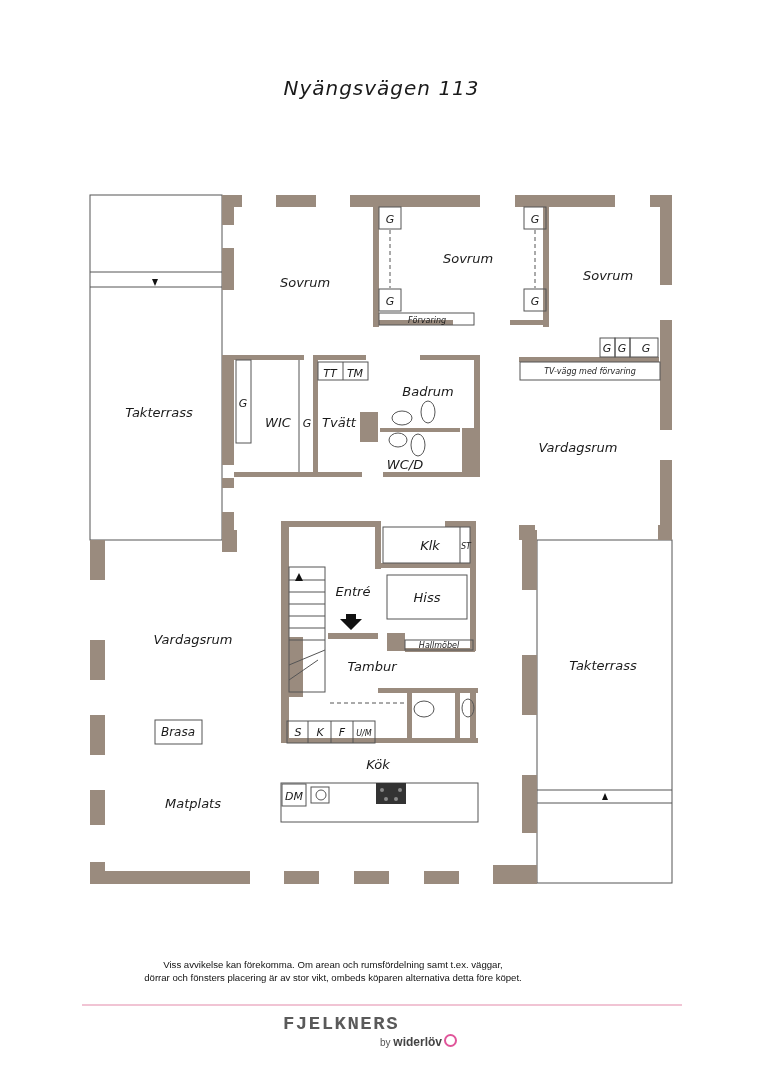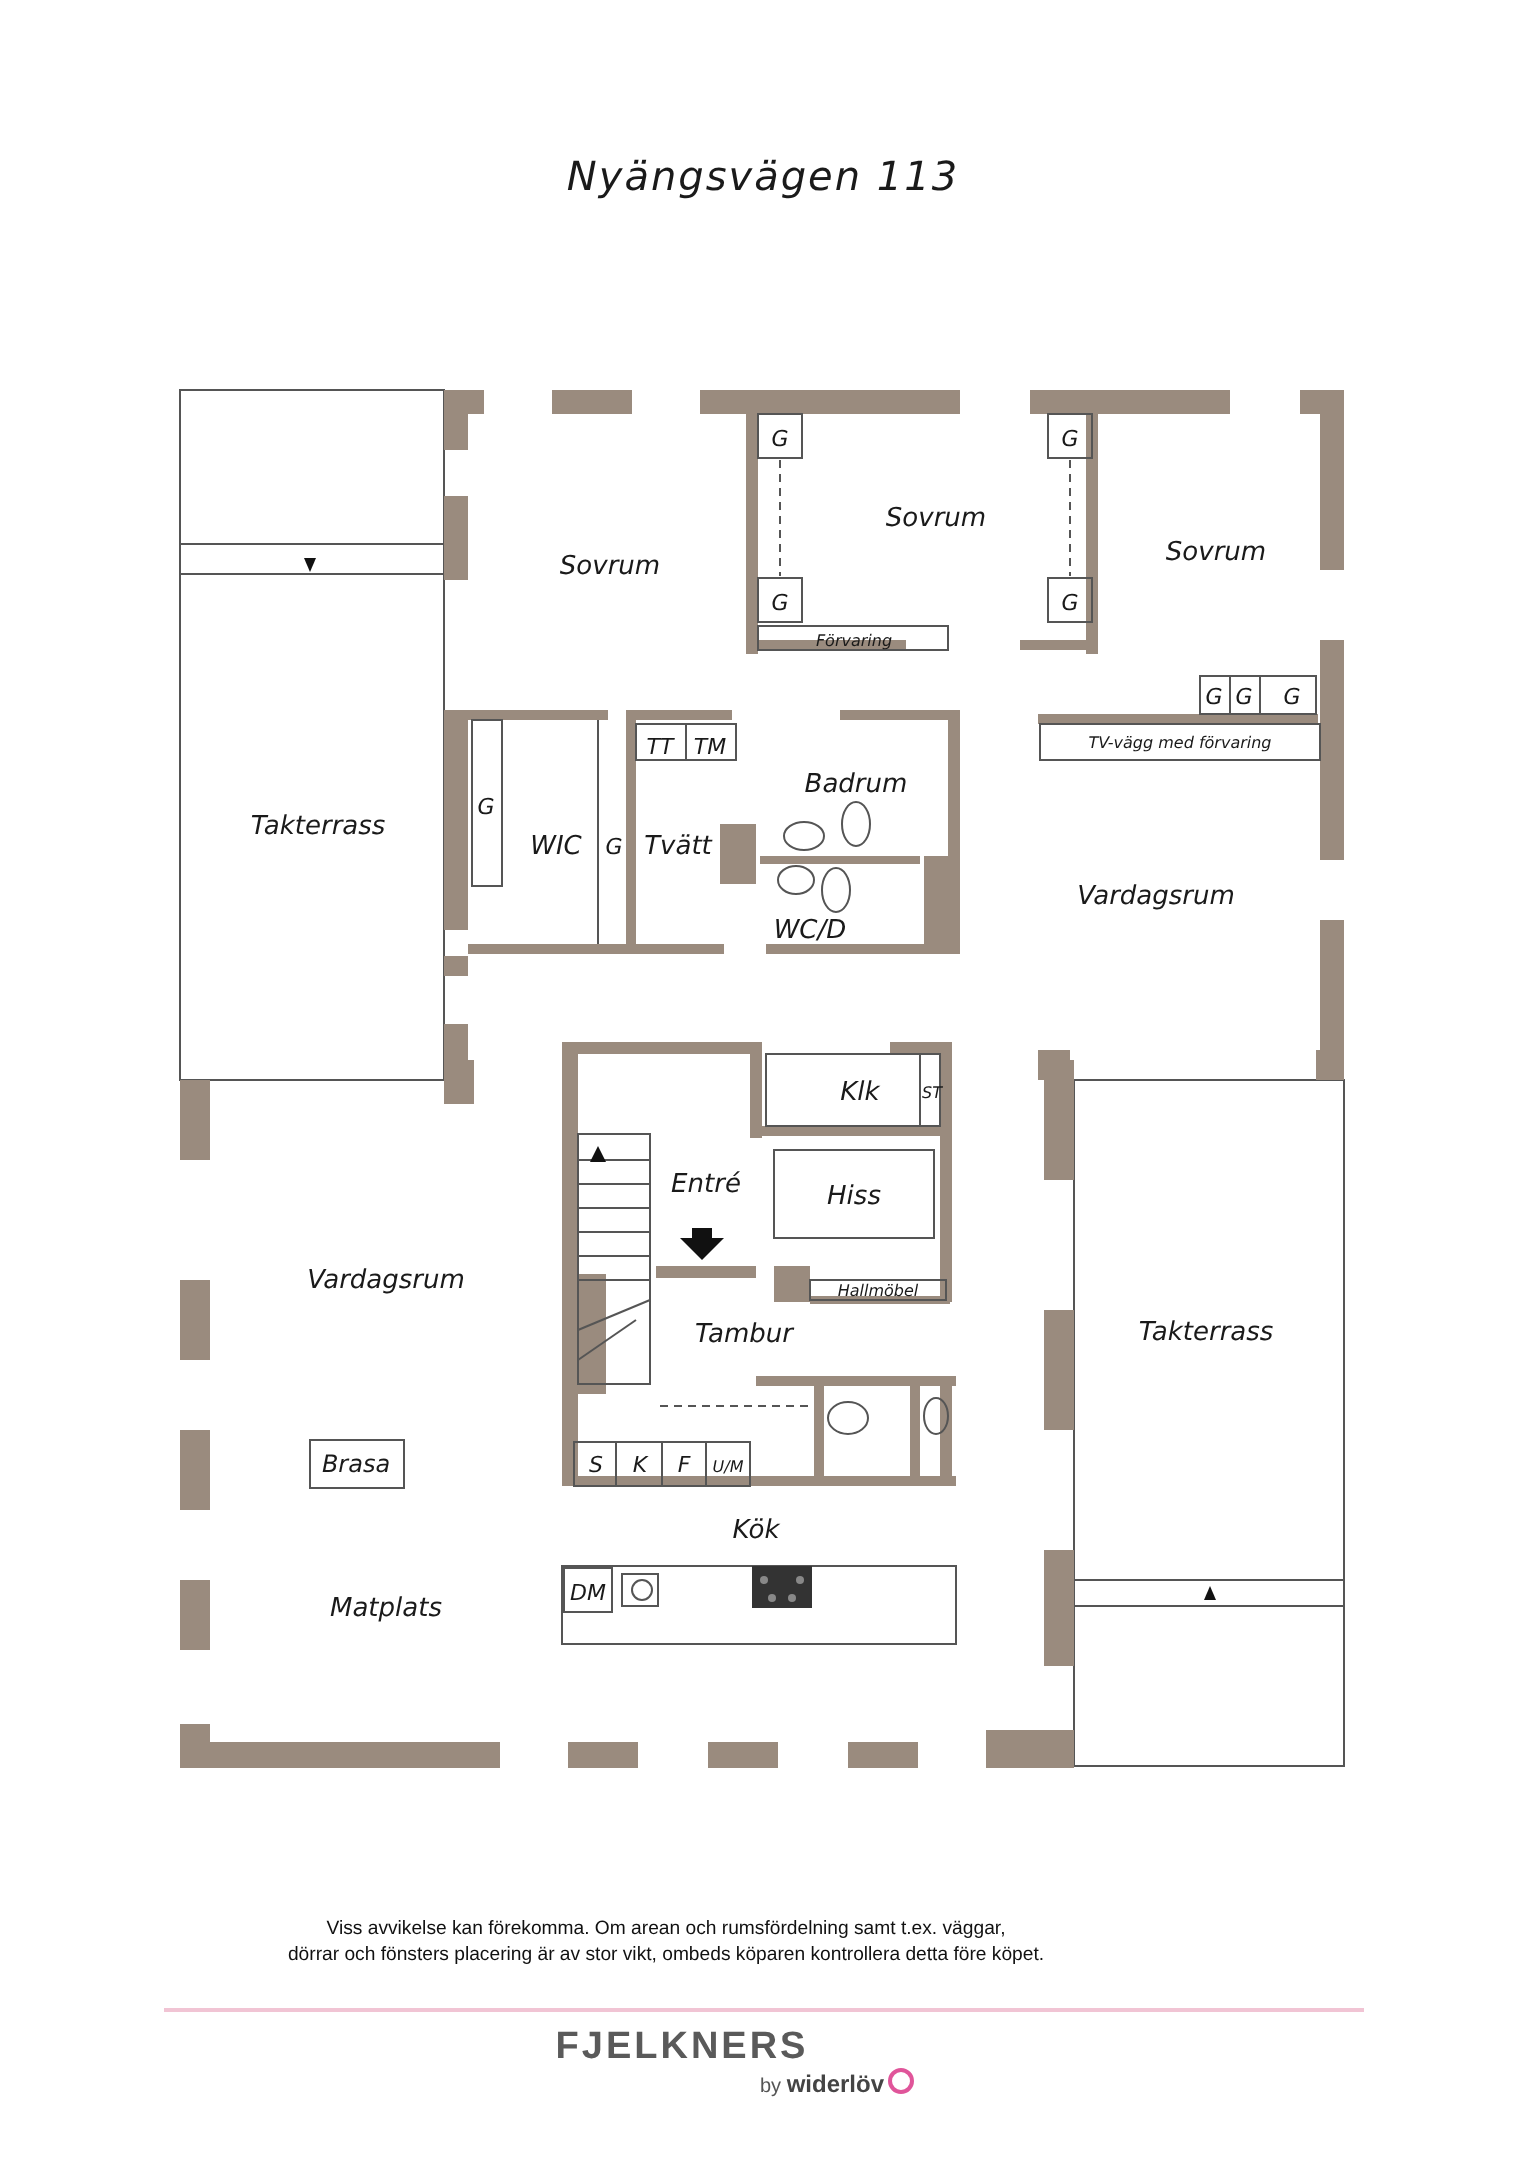--- a/index.html
+++ b/index.html
@@ -2,21 +2,21 @@
 <html><head>
 <meta charset="utf-8">
 <style>
   html, body { margin:0; padding:0; background:#ffffff; }
   body { width:763px; height:1080px; position:relative; overflow:hidden; font-family:"DejaVu Sans", sans-serif; }
   .title { position:absolute; left:0; top:76px; width:763px; text-align:center; font-size:20px; color:#1a1a1a; letter-spacing:1px; font-family:"DejaVu Sans", sans-serif; font-style:italic; }
   svg.plan { position:absolute; left:0; top:0; }
   .lbl { font-family:"DejaVu Sans", sans-serif; font-style:italic; fill:#1a1a1a; }
   .disclaimer { position:absolute; left:0; top:959px; width:666px; text-align:center; font-family:"Liberation Sans", sans-serif; font-size:9.6px; line-height:12.5px; color:#111; }
   .rule { position:absolute; left:82px; top:1004px; width:600px; height:2px; background:#f1c4d4; }
-  .brand { position:absolute; left:0; top:1013px; width:682px; text-align:center; font-family:Liberation Sans, sans-serif; font-weight:bold; font-size:19px; letter-spacing:1.5px; color:#5a5a5a; }
+  .brand { position:absolute; left:0; top:1013px; width:682px; text-align:center; font-family:Liberation Mono, monospace; font-weight:bold; font-size:19px; letter-spacing:1.5px; color:#5a5a5a; }
   .sub { position:absolute; left:380px; top:1034px; font-family:"Liberation Sans", sans-serif; font-size:10px; color:#555; }
   .sub b { font-size:12px; color:#444; }
   .flower { display:inline-block; width:9px; height:9px; border:2px solid #e0559a; border-radius:50%; margin-left:2px; vertical-align:-1px; }
 </style>
 </head>
 <body>
 
 <div class="title">Nyängsvägen 113</div>
 
 <svg class="plan" width="763" height="1080" viewBox="0 0 763 1080">
@@ -220,20 +220,20 @@
     <text x="427" y="323" text-anchor="middle">Förvaring</text>
     <text x="590" y="374" text-anchor="middle">TV-vägg med förvaring</text>
     <text x="466" y="549" text-anchor="middle">ST</text>
     <text x="439" y="648" text-anchor="middle">Hallmöbel</text>
     <text x="364" y="736" text-anchor="middle">U/M</text>
   </g>
 </svg>
 
 <div class="disclaimer">
   <div>Viss avvikelse kan förekomma. Om arean och rumsfördelning samt t.ex. väggar,</div>
-  <div>dörrar och fönsters placering är av stor vikt, ombeds köparen kontrollera detta före köpet.</div>
+  <div>dörrar och fönsters placering är av stor vikt, ombeds köparen alternativa detta före köpet.</div>
 </div>
 <div class="rule"></div>
 <div class="brand">FJELKNERS</div>
 <div class="sub">
   <span>by</span>
   <b>widerlöv</b><span class="flower"></span>
 </div>
 
 </body></html>

